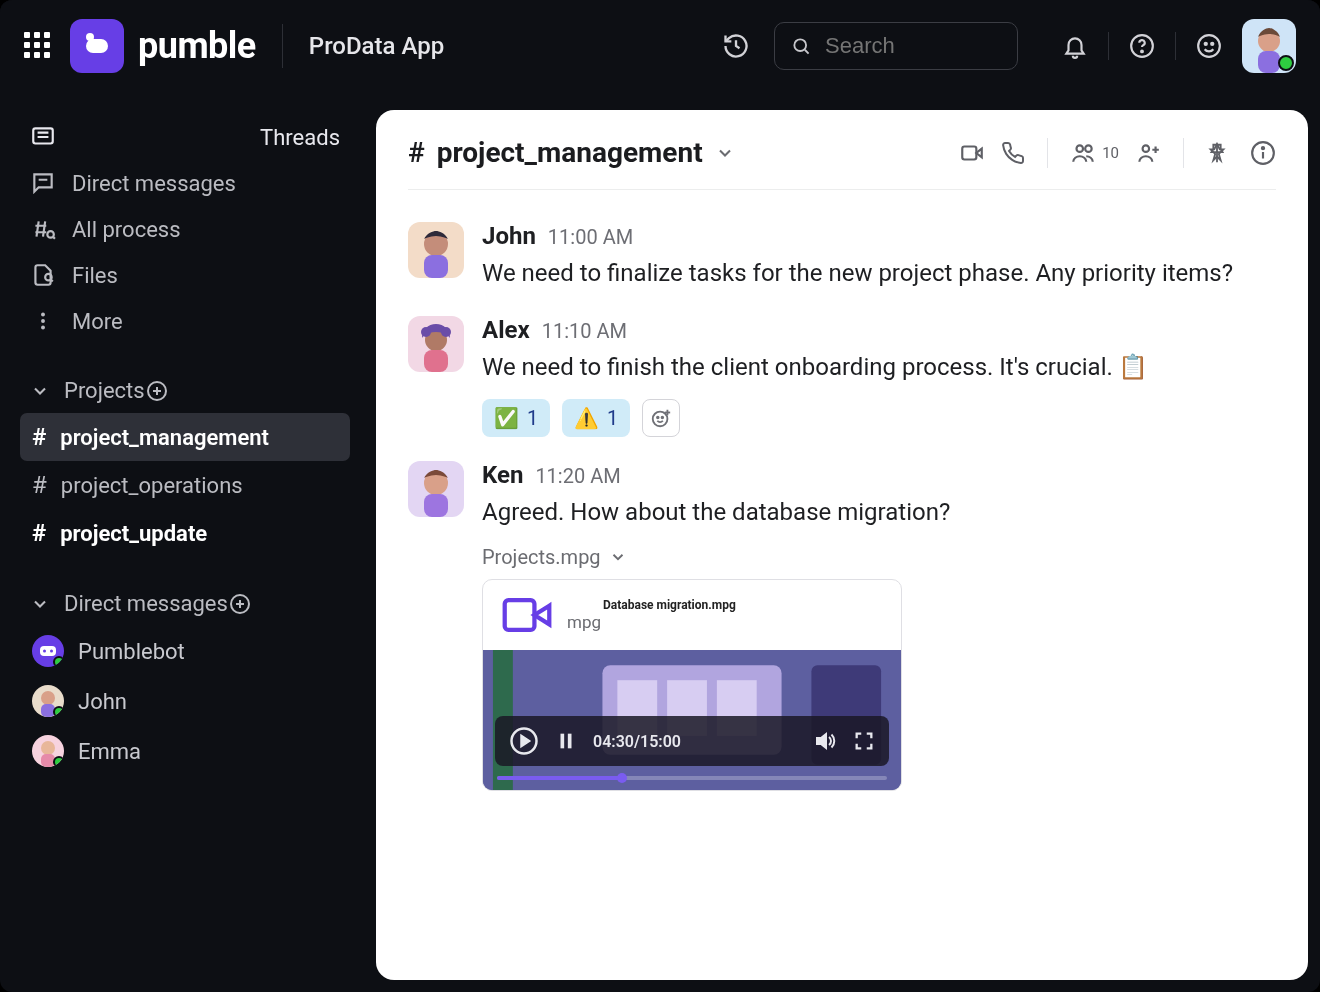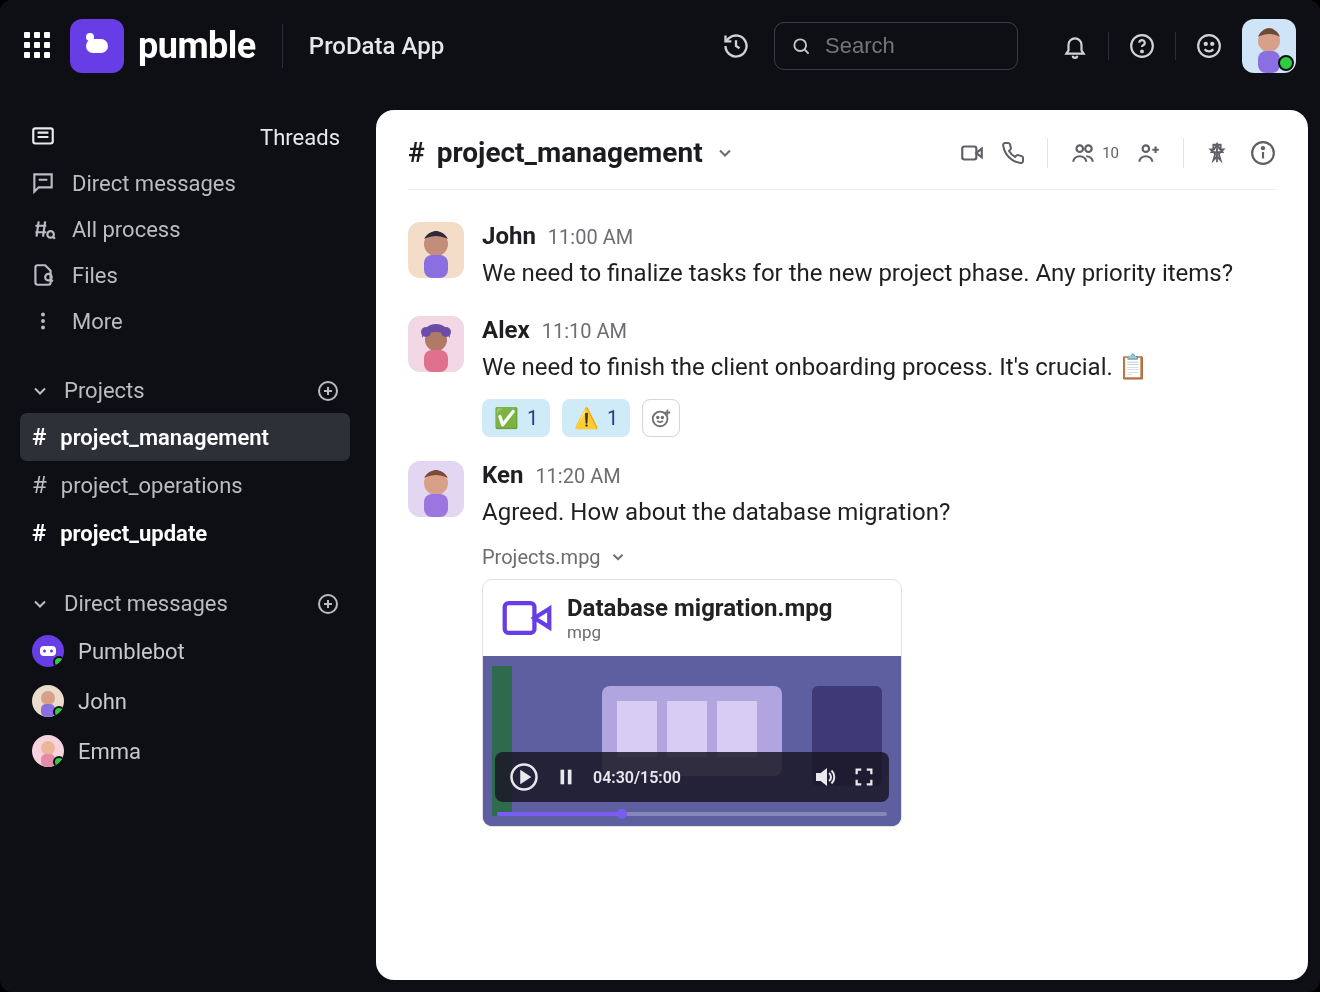--- a/index.html
+++ b/index.html
@@ -52,21 +52,21 @@
 .status-dot-top { position:absolute; bottom:2px; right:2px; width:16px; height:16px; background:#2ecc40; border-radius:50%; border:2px solid #0d0f14;}
 
 .body { display:flex; flex:1; min-height:0; padding:12px; gap:18px;}
 .sidebar {
   width:346px; background:#0d0f14;
   color:#d7d7dd; padding:4px 8px 12px 8px;
   overflow:hidden;
 }
 .side-item { display:flex; align-items:center; gap:16px; padding:10px 10px; font-size:22px; color:#bbbcc2; cursor:pointer; border-radius:5px;}
 .side-item.bright { color:#e8e8ee;justify-content:space-between; }
-.side-section { display:flex; align-items:center; justify-content:space-between; padding:14px 10px 10px 10px; font-size:22px; color:#bbbcc2; cursor:pointer;}
+.side-section { display:flex; align-items:center; padding:14px 10px 10px 10px; font-size:22px; color:#bbbcc2; cursor:pointer;}
 .side-section .left { display:flex; align-items:center; gap:14px;}
 .channel-item { display:flex; align-items:center; gap:14px; padding:10px 12px; font-size:22px; color:#bbbcc2; cursor:pointer; border-radius:7px;}
 .channel-item.active { background:#2e3038; color:#fff; font-weight:600;}
 .channel-item.bold { color:#fff; font-weight:700;}
 .dm-item { display:flex; align-items:center; gap:14px; padding:9px 12px; font-size:22px; color:#c8c9cf; cursor:pointer;}
 .dm-avatar { width:32px; height:32px; border-radius:50%; position:relative; background:#cfe4f7; overflow:hidden;}
 .dm-status { position:absolute; bottom:-1px; right:-1px; width:12px; height:12px; background:#2ecc40; border-radius:50%; border:2px solid #0d0f14;}
 
 .main {
   flex:1; background:#fff; border-radius:18px; display:flex; flex-direction:column;
@@ -90,23 +90,23 @@
 .msg-time { font-size:20px; color:#6d6e74;}
 .msg-text { font-size:24px; color:#1e1f22; line-height:1.6; margin-top:4px;}
 .reactions { display:flex; gap:12px; margin-top:12px;}
 .reaction { display:flex; align-items:center; gap:8px; background:#d0ebf8; border-radius:8px; padding:4px 12px; font-size:20px; color:#1f3b8a; cursor:pointer;}
 .reaction.warn { background:#d0ebf8;}
 .reaction-add { width:38px; height:38px; border:1.5px solid #d4d4d9; border-radius:8px; display:flex; align-items:center; justify-content:center; color:#6f7076; cursor:pointer;}
 .attach-head { display:flex; align-items:center; gap:8px; color:#6b6c71; font-size:20px; margin-top:14px; cursor:pointer;}
 .file-card { border:1px solid #dfdfe4; border-radius:10px; width:420px; margin-top:10px; overflow:hidden;}
 .file-top { display:flex; align-items:center; gap:14px; padding:14px 18px;}
 .file-icon { width:52px; height:42px; color:#673ee6;}
-.file-title { font-size:24px; font-weight:700; color:#222;}
+.file-title { font-size:12px; font-weight:700; color:#222;margin-left:36px;}
 .file-sub { font-size:17px; color:#6b6c71;}
-.video-area { position:relative; height:170px; background:linear-gradient(180deg,#6b6aa8 0%,#4a4f8f 100%); }
+.video-area { position:relative; height:140px; background:linear-gradient(180deg,#6b6aa8 0%,#4a4f8f 100%); }
 .video-art { position:absolute; inset:0; display:flex; align-items:center; justify-content:center;}
 .video-bar { position:absolute; left:12px; right:12px; bottom:24px; height:50px; background:rgba(26,24,38,0.85); border-radius:8px; display:flex; align-items:center; gap:16px; padding:0 14px; color:#e8e8ee;}
 .progress { position:absolute; left:14px; right:14px; bottom:10px; height:4px; background:rgba(255,255,255,0.25); border-radius:4px;}
 .progress .fill { height:100%; width:32%; background:#7a5cf0; border-radius:4px; position:relative;}
 .progress .dot { position:absolute; right:-5px; top:-3px; width:10px; height:10px; background:#7a5cf0; border-radius:50%;}
 svg { display:block; }
 .avatar-face { width:100%; height:100%; display:flex; align-items:flex-end; justify-content:center;}
 </style>
 </head>
 <body>

